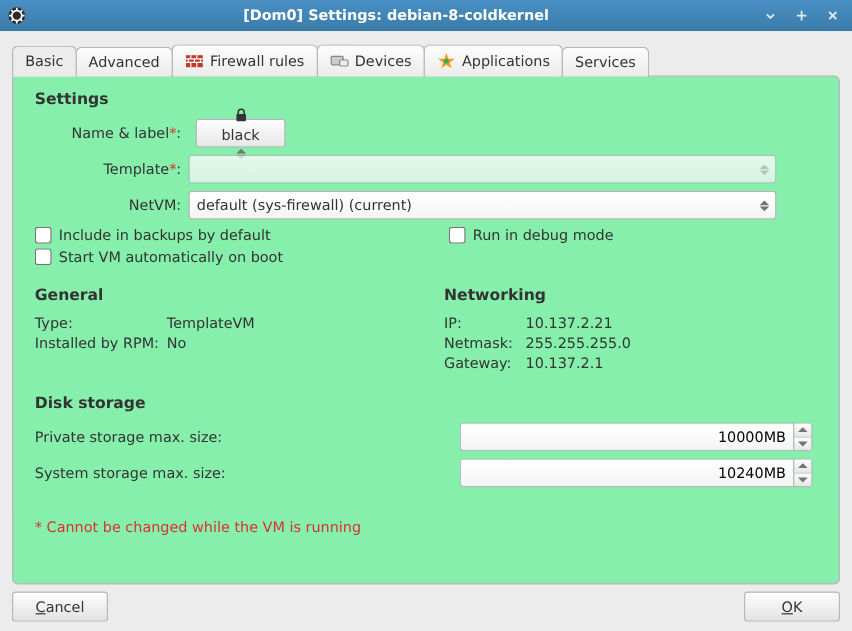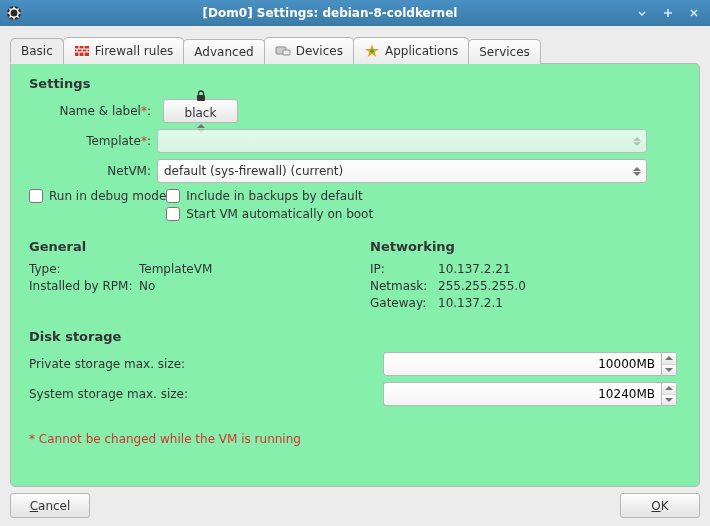--- a/index.html
+++ b/index.html
@@ -99,40 +99,40 @@
       </span>
   </span>
 </div>
 
 <div class="content">
   <div class="tabbar">
     <div class="tab active">
         <span>Basic</span>
       </div>
     <div class="tab">
+        <span>Advanced</span>
+      </div>
+    <div class="tab">
       <span class="tab-icon"><svg viewBox="0 0 16 16">
             <rect x="1" y="3" width="14" height="10" fill="#c0392b"></rect>
             <g stroke="#fff" stroke-width="1">
               <line x1="1" y1="6" x2="15" y2="6"></line>
               <line x1="1" y1="9" x2="15" y2="9"></line>
               <line x1="5" y1="3" x2="5" y2="6"></line>
               <line x1="10" y1="3" x2="10" y2="6"></line>
               <line x1="3" y1="6" x2="3" y2="9"></line>
               <line x1="8" y1="6" x2="8" y2="9"></line>
               <line x1="13" y1="6" x2="13" y2="9"></line>
               <line x1="5" y1="9" x2="5" y2="13"></line>
               <line x1="10" y1="9" x2="10" y2="13"></line>
             </g>
           </svg></span>
       <span>Firewall rules</span>
     </div>
     <div class="tab">
-        <span>Advanced</span>
-      </div>
-    <div class="tab">
       <span class="tab-icon"><svg viewBox="0 0 16 16">
             <rect x="1" y="4" width="10" height="7" rx="1" fill="#ccc" stroke="#888"></rect>
             <rect x="8" y="7" width="7" height="5" rx="1" fill="#eee" stroke="#888"></rect>
           </svg></span>
       <span>Devices</span>
     </div>
     <div class="tab">
       <span class="tab-icon"><svg viewBox="0 0 16 16">
             <polygon points="8,1 9.6,6 15,6 10.7,9 12.3,14 8,11 3.7,14 5.3,9 1,6 6.4,6" fill="#f39c12"></polygon>
             <circle cx="8" cy="8" r="2" fill="#27ae60"></circle>
@@ -178,36 +178,36 @@
       <div class="combo">
         <span>default (sys-firewall) (current)</span>
         <span class="combo-handle">
             <span class="tri-up"></span>
             <span class="tri-down"></span>
           </span>
       </div>
     </div>
 
     <div style="display:flex; margin-top:4px;">
-      <div>
-        <label class="check-row">
-            <input type="checkbox" style="">
-            <span>Run in debug mode</span>
-          </label>
-      </div>
       <div style="width:345px;">
         <label class="check-row">
             <input type="checkbox" style="">
             <span>Include in backups by default</span>
           </label>
         <label class="check-row">
             <input type="checkbox" style="">
             <span>Start VM automatically on boot</span>
           </label>
       </div>
+      <div>
+        <label class="check-row">
+            <input type="checkbox" style="">
+            <span>Run in debug mode</span>
+          </label>
+      </div>
     </div>
 
     <div class="two-col" style="margin-top:14px;">
       <div>
         <div class="section-title">General</div>
         <div class="infoline">
             <span class="k">Type:</span>
             <span>TemplateVM</span>
           </div>
         <div class="infoline">

